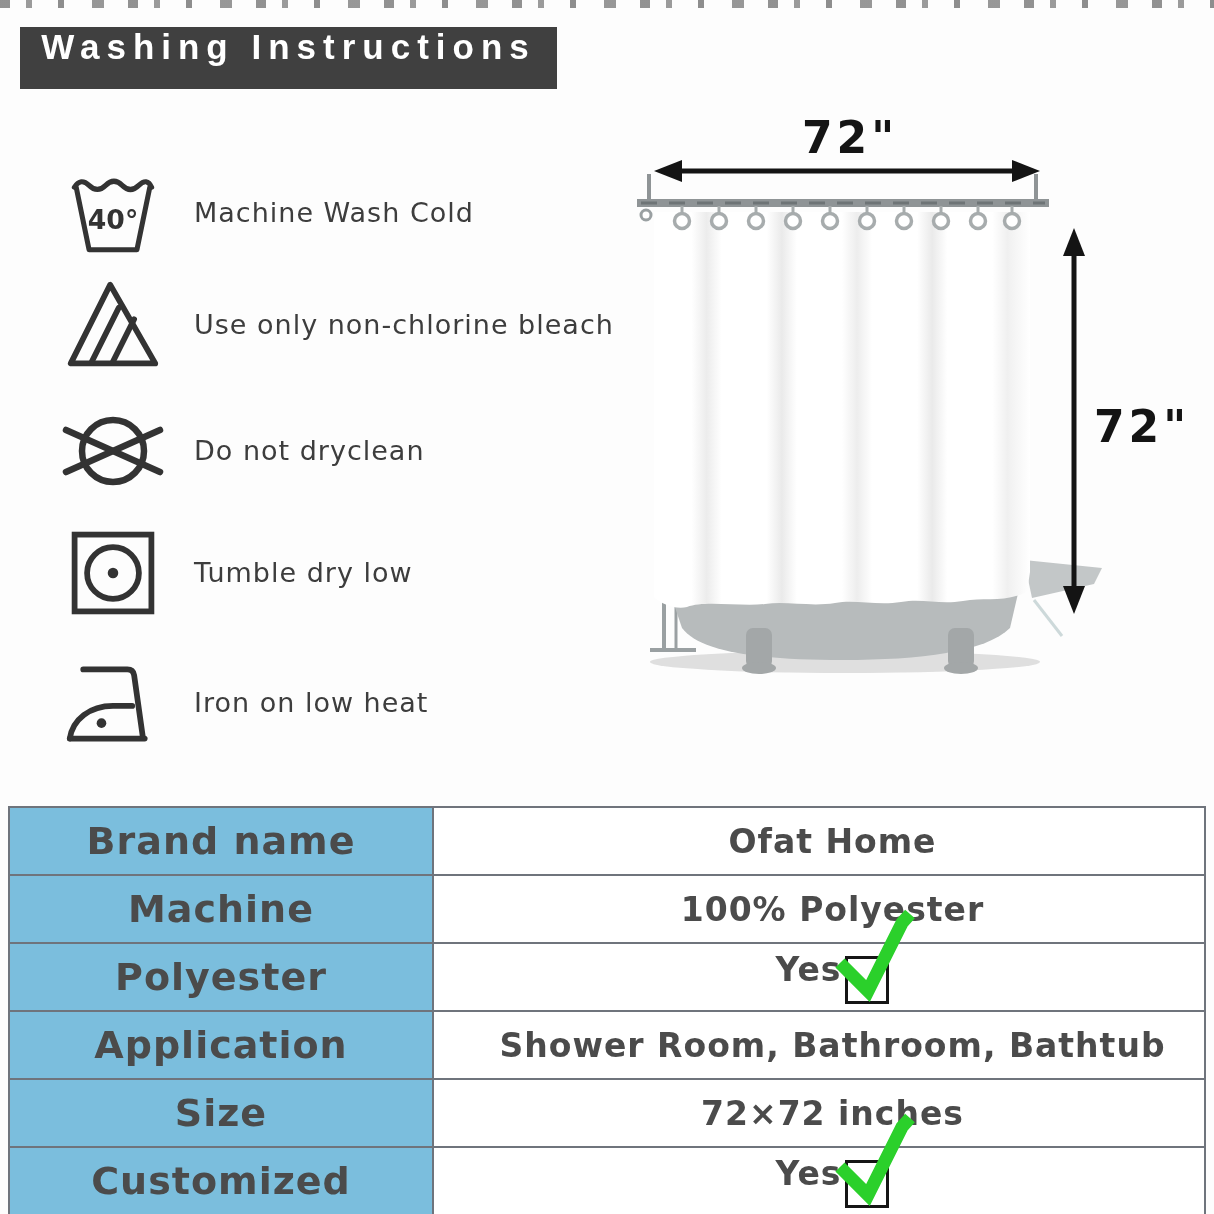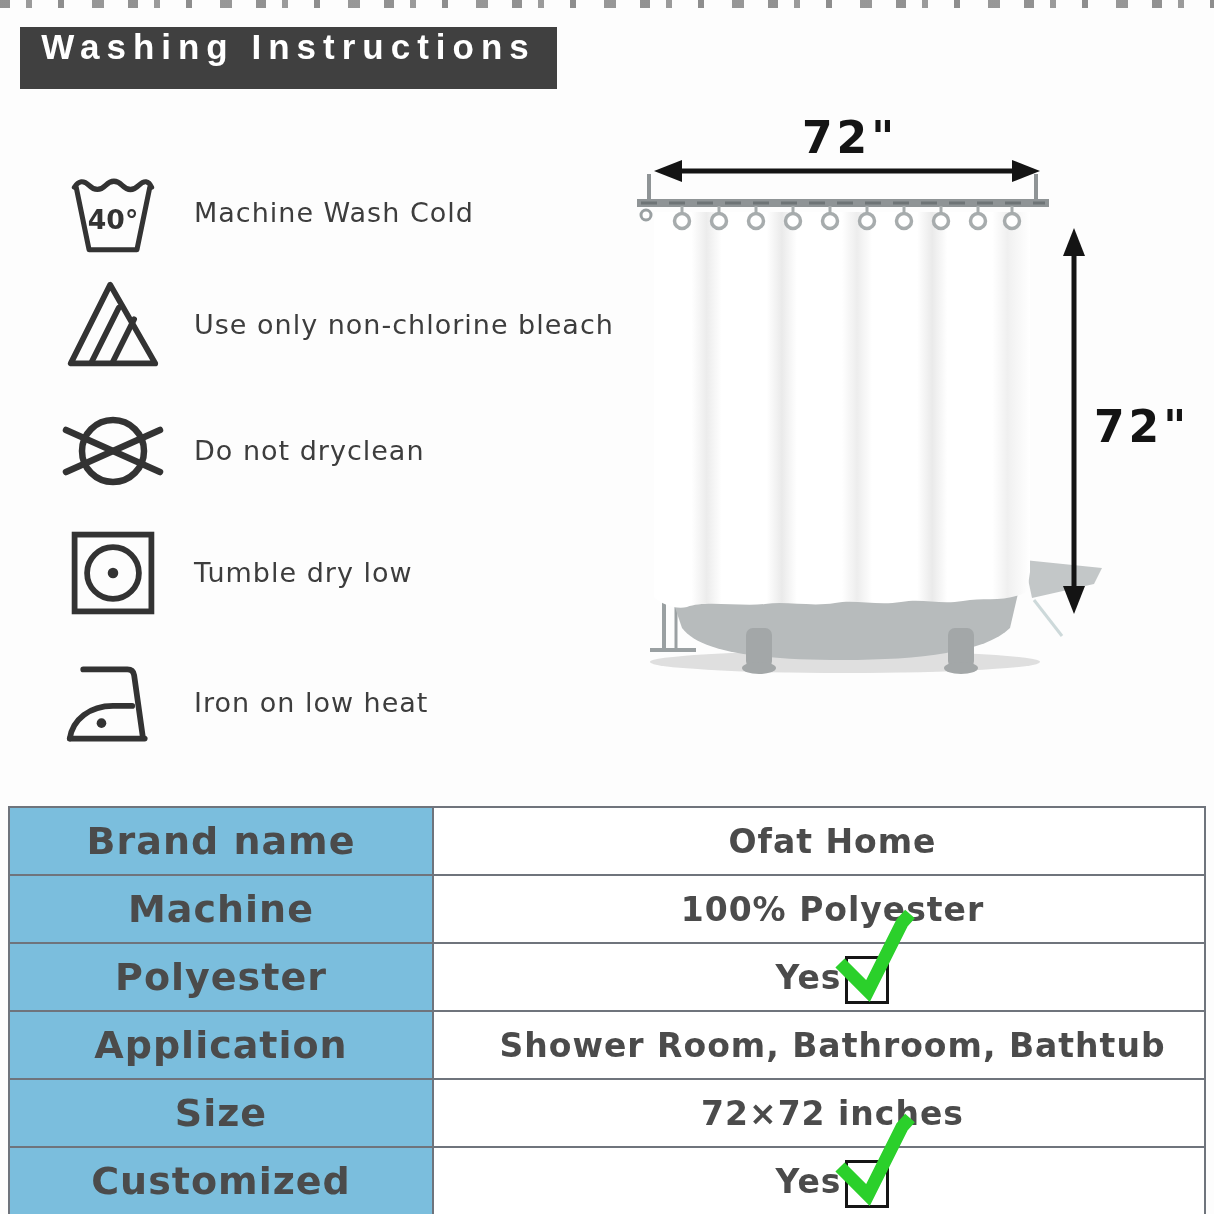--- a/index.html
+++ b/index.html
@@ -27,21 +27,21 @@
   
   .diagram{position:absolute;left:600px;top:95px;width:614px;height:610px;}
   .dim-label{font-family:"DejaVu Sans",sans-serif;font-weight:bold;font-size:44px;fill:#141414;letter-spacing:4px;}
 
   
   table.spec{position:absolute;left:8px;top:806px;width:1198px;border-collapse:collapse;table-layout:fixed;}
   table.spec td{border:2px solid #6f747c;height:64px;text-align:center;vertical-align:middle;
     font-weight:bold;color:#4b4b4b;margin-top:40px;}
   td.spec-label{background:#7bbedd;font-size:38px;letter-spacing:1px;}
   td.spec-value{background:#ffffff;font-size:33px;letter-spacing:1px;padding-left:28px;}
-  .yes-wrap{display:flex;align-items:center;justify-content:center;gap:4px;}
+  .yes-wrap{display:flex;align-items:flex-start;justify-content:center;gap:4px;}
   .checkbox{position:relative;display:inline-block;width:38px;height:42px;border:3px solid #151515;background:#fff;margin-top:6px;}
   .checkbox svg{position:absolute;left:-14px;top:-48px;overflow:visible;}
 </style>
 </head>
 <body>
 
 <div class="canvas">
 
   <div class="top-artifact"></div>
 

